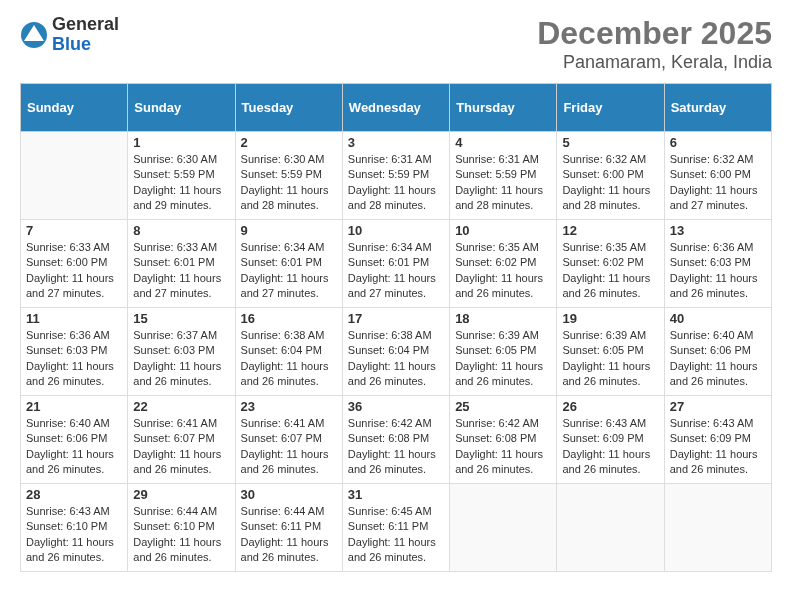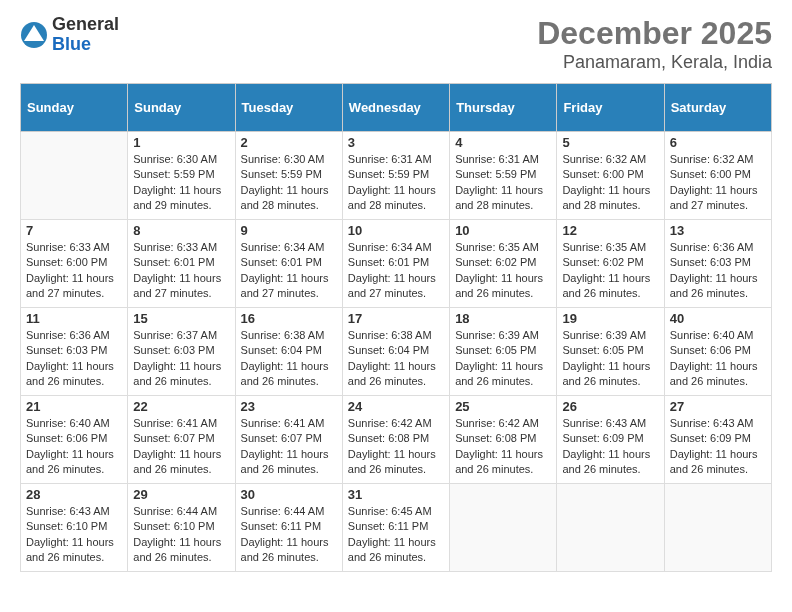--- a/index.html
+++ b/index.html
@@ -221,21 +221,21 @@
           </td>
           <td>
             <span class="day-num">22</span>
             <div class="day-info">Sunrise: 6:41 AM<br>Sunset: 6:07 PM<br>Daylight: 11 hours and 26 minutes.</div>
           </td>
           <td>
             <span class="day-num">23</span>
             <div class="day-info">Sunrise: 6:41 AM<br>Sunset: 6:07 PM<br>Daylight: 11 hours and 26 minutes.</div>
           </td>
           <td>
-            <span class="day-num">24</span>
+            <span class="day-num">36</span>
             <div class="day-info">Sunrise: 6:42 AM<br>Sunset: 6:08 PM<br>Daylight: 11 hours and 26 minutes.</div>
           </td>
           <td>
             <span class="day-num">25</span>
             <div class="day-info">Sunrise: 6:42 AM<br>Sunset: 6:08 PM<br>Daylight: 11 hours and 26 minutes.</div>
           </td>
           <td>
             <span class="day-num">26</span>
             <div class="day-info">Sunrise: 6:43 AM<br>Sunset: 6:09 PM<br>Daylight: 11 hours and 26 minutes.</div>
           </td>

